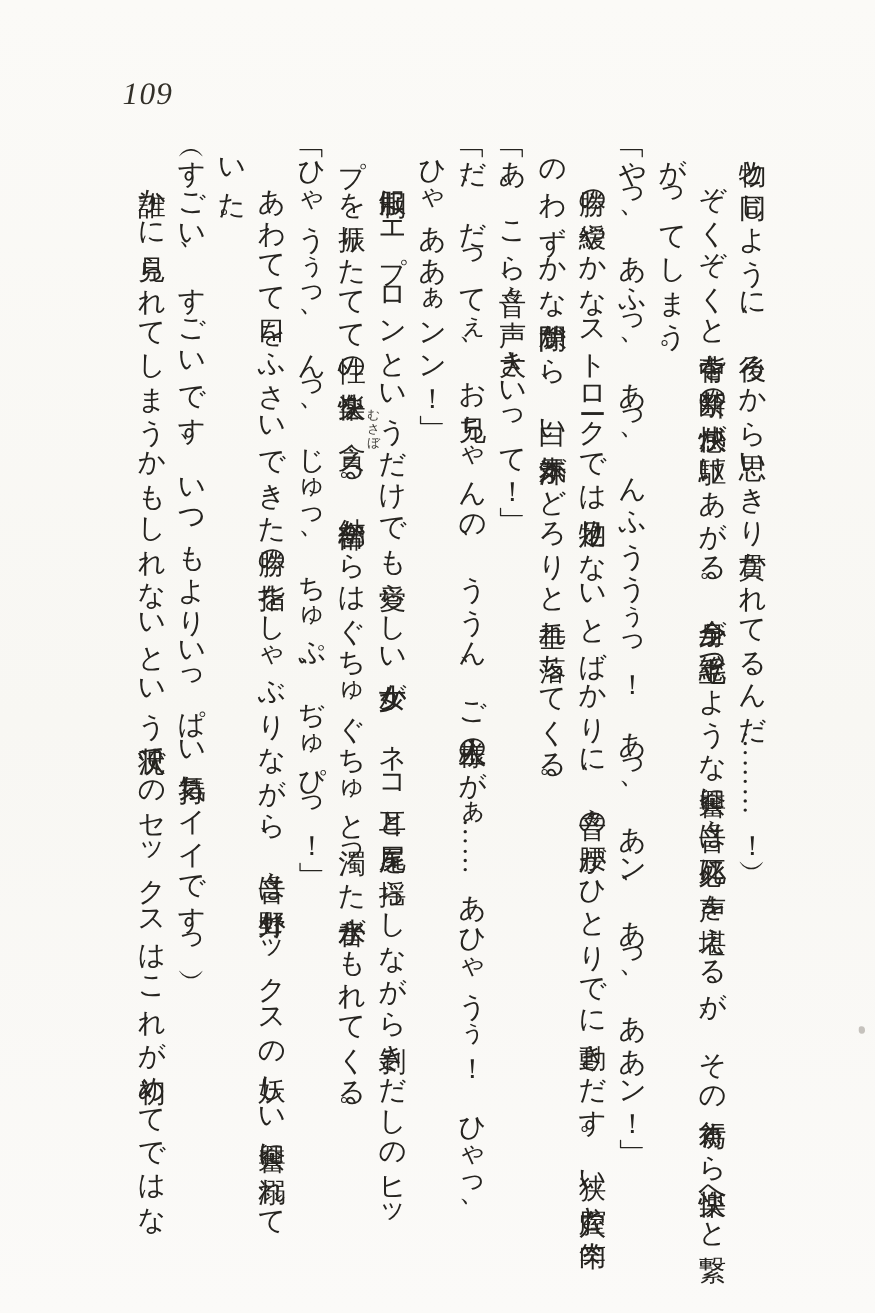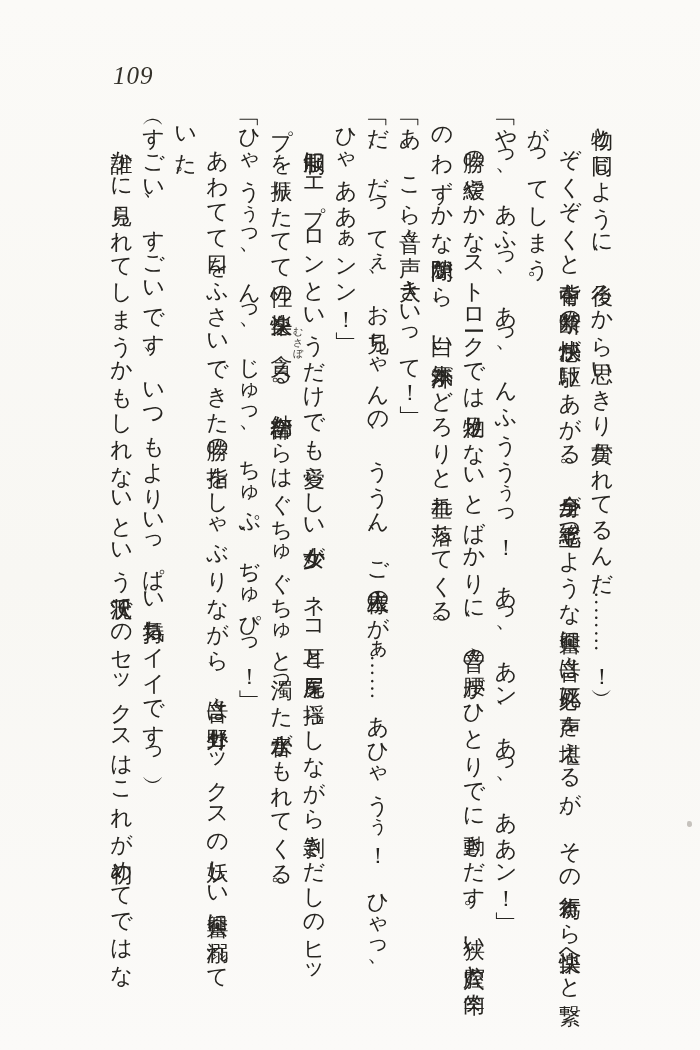--- a/index.html
+++ b/index.html
@@ -14,21 +14,21 @@
     overflow: hidden;
   }
   .page {
     position: absolute;
     inset: 0;
     background: linear-gradient(180deg, #fbfaf7 0%, #f8f7f3 55%, #fbfaf8 100%);
   }
   .page-number {
     position: absolute;
     top: 62px;
-    left: 113px;
+    left: 98px;
     font-family: "Liberation Serif", "DejaVu Serif", serif;
     font-style: italic;
     font-size: 25px;
     letter-spacing: 1px;
     color: #333029;
   }
   .text-block {
     position: absolute;
     top: 112px;
     right: 82px;

